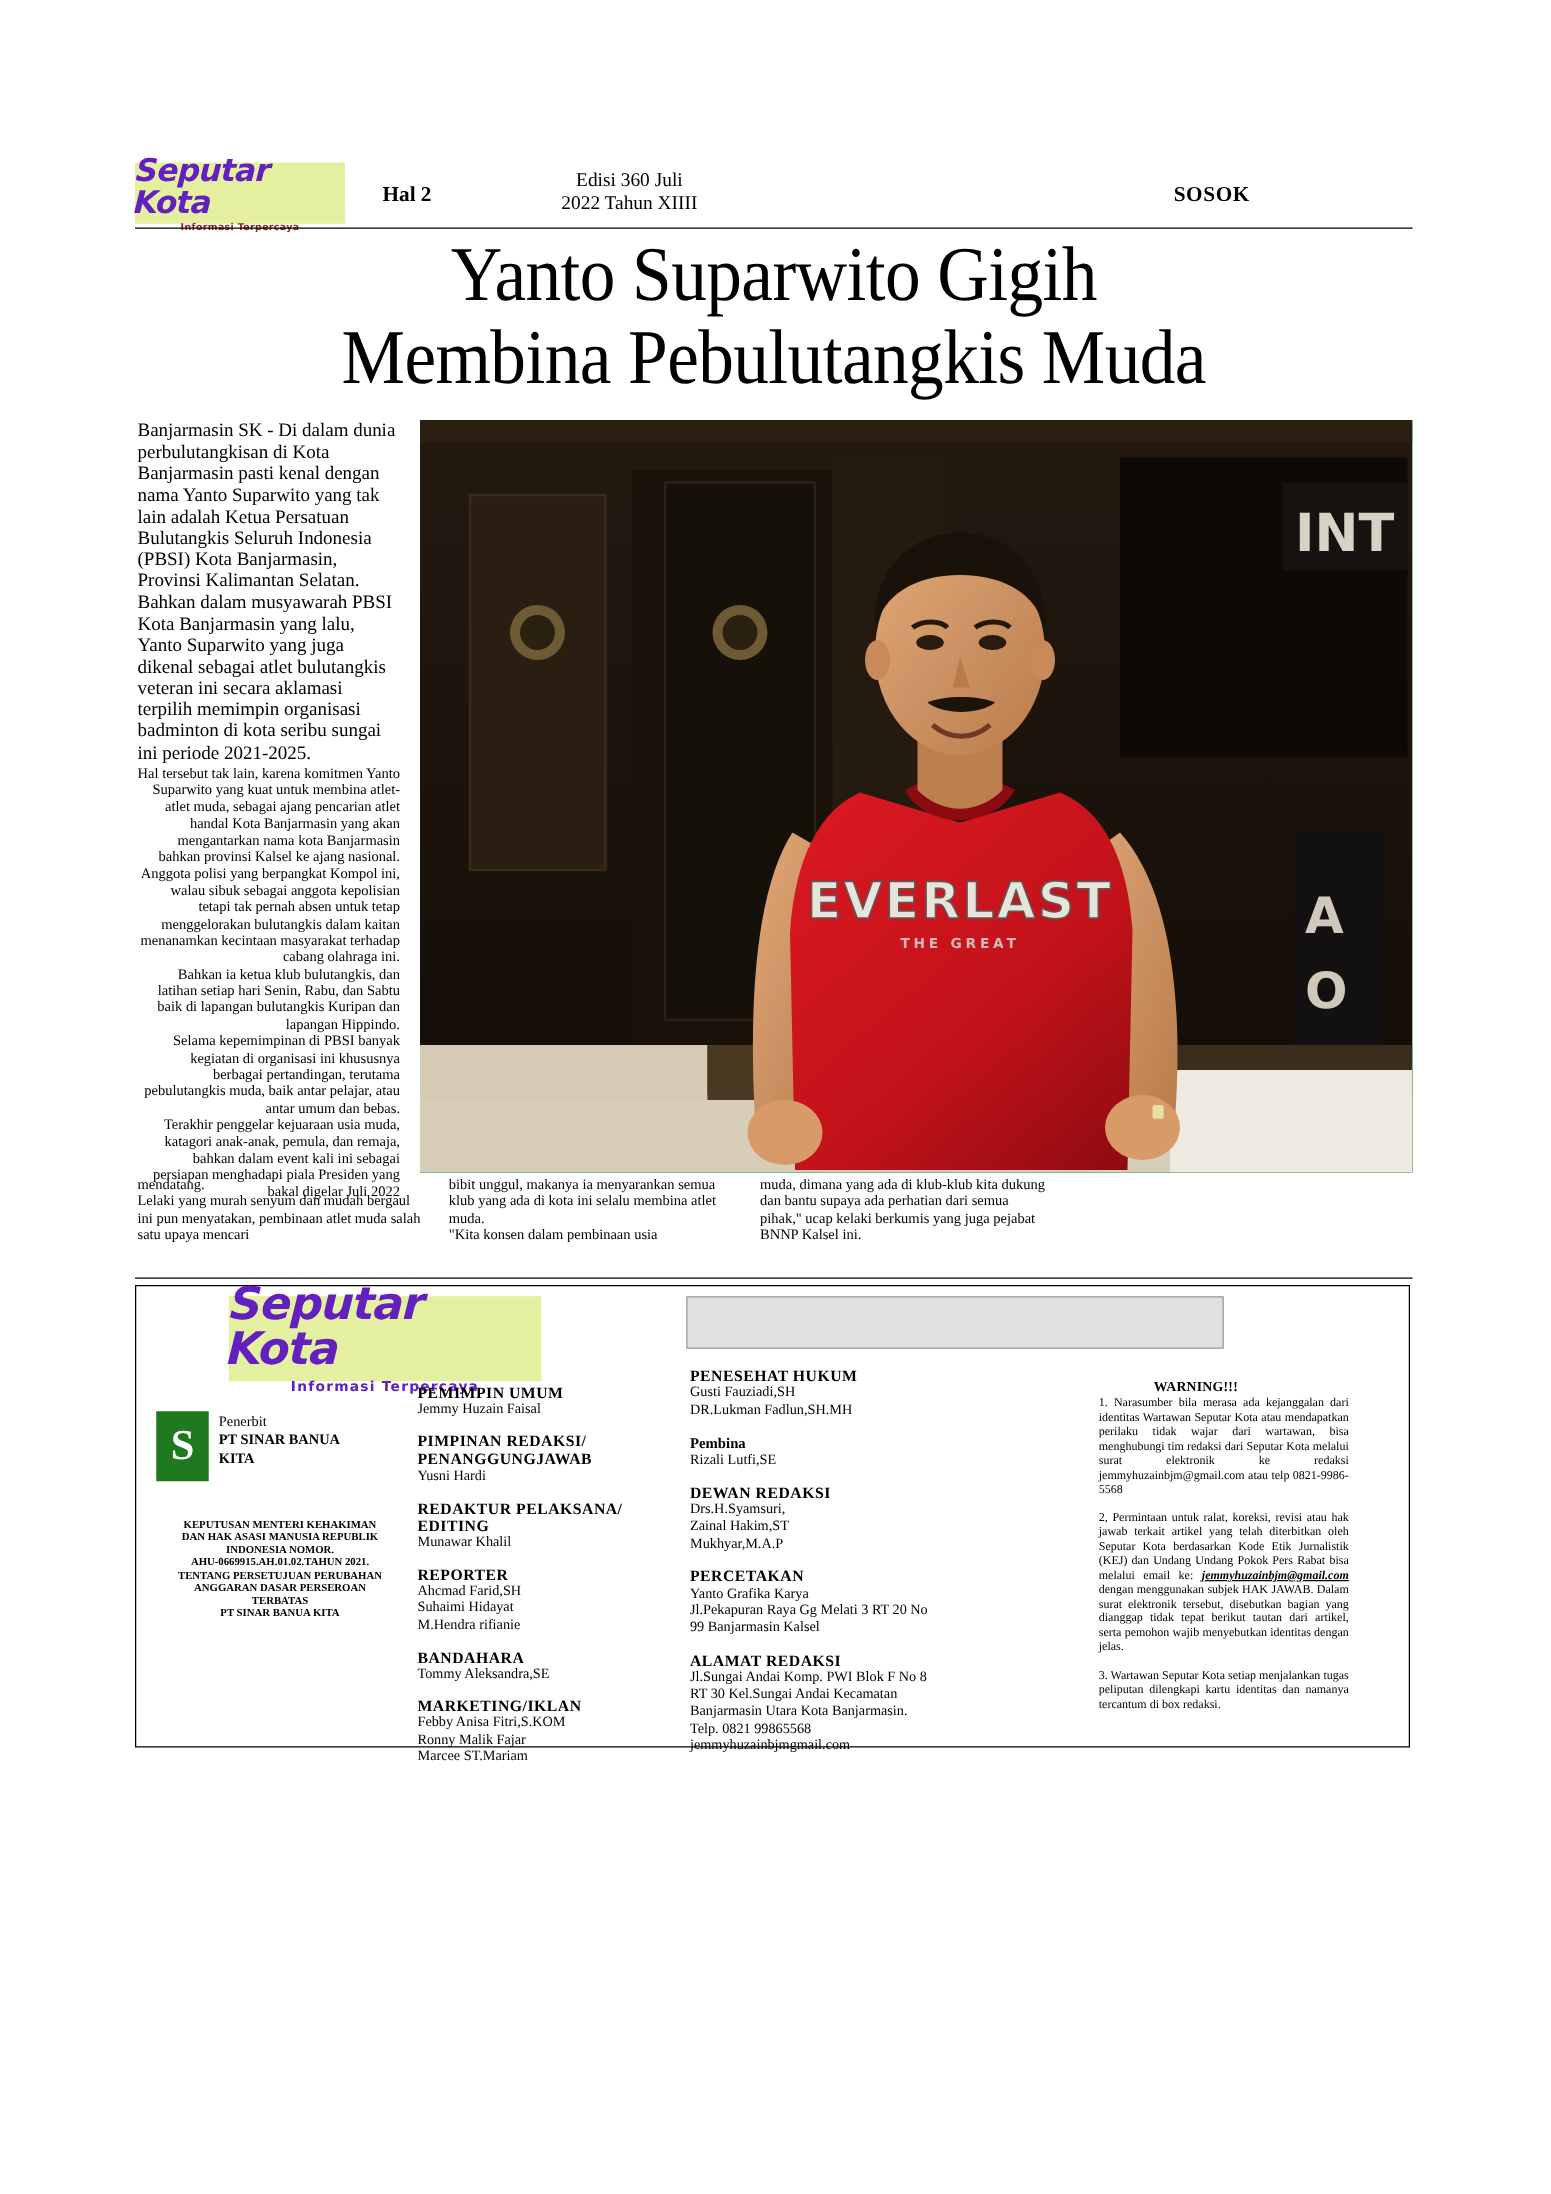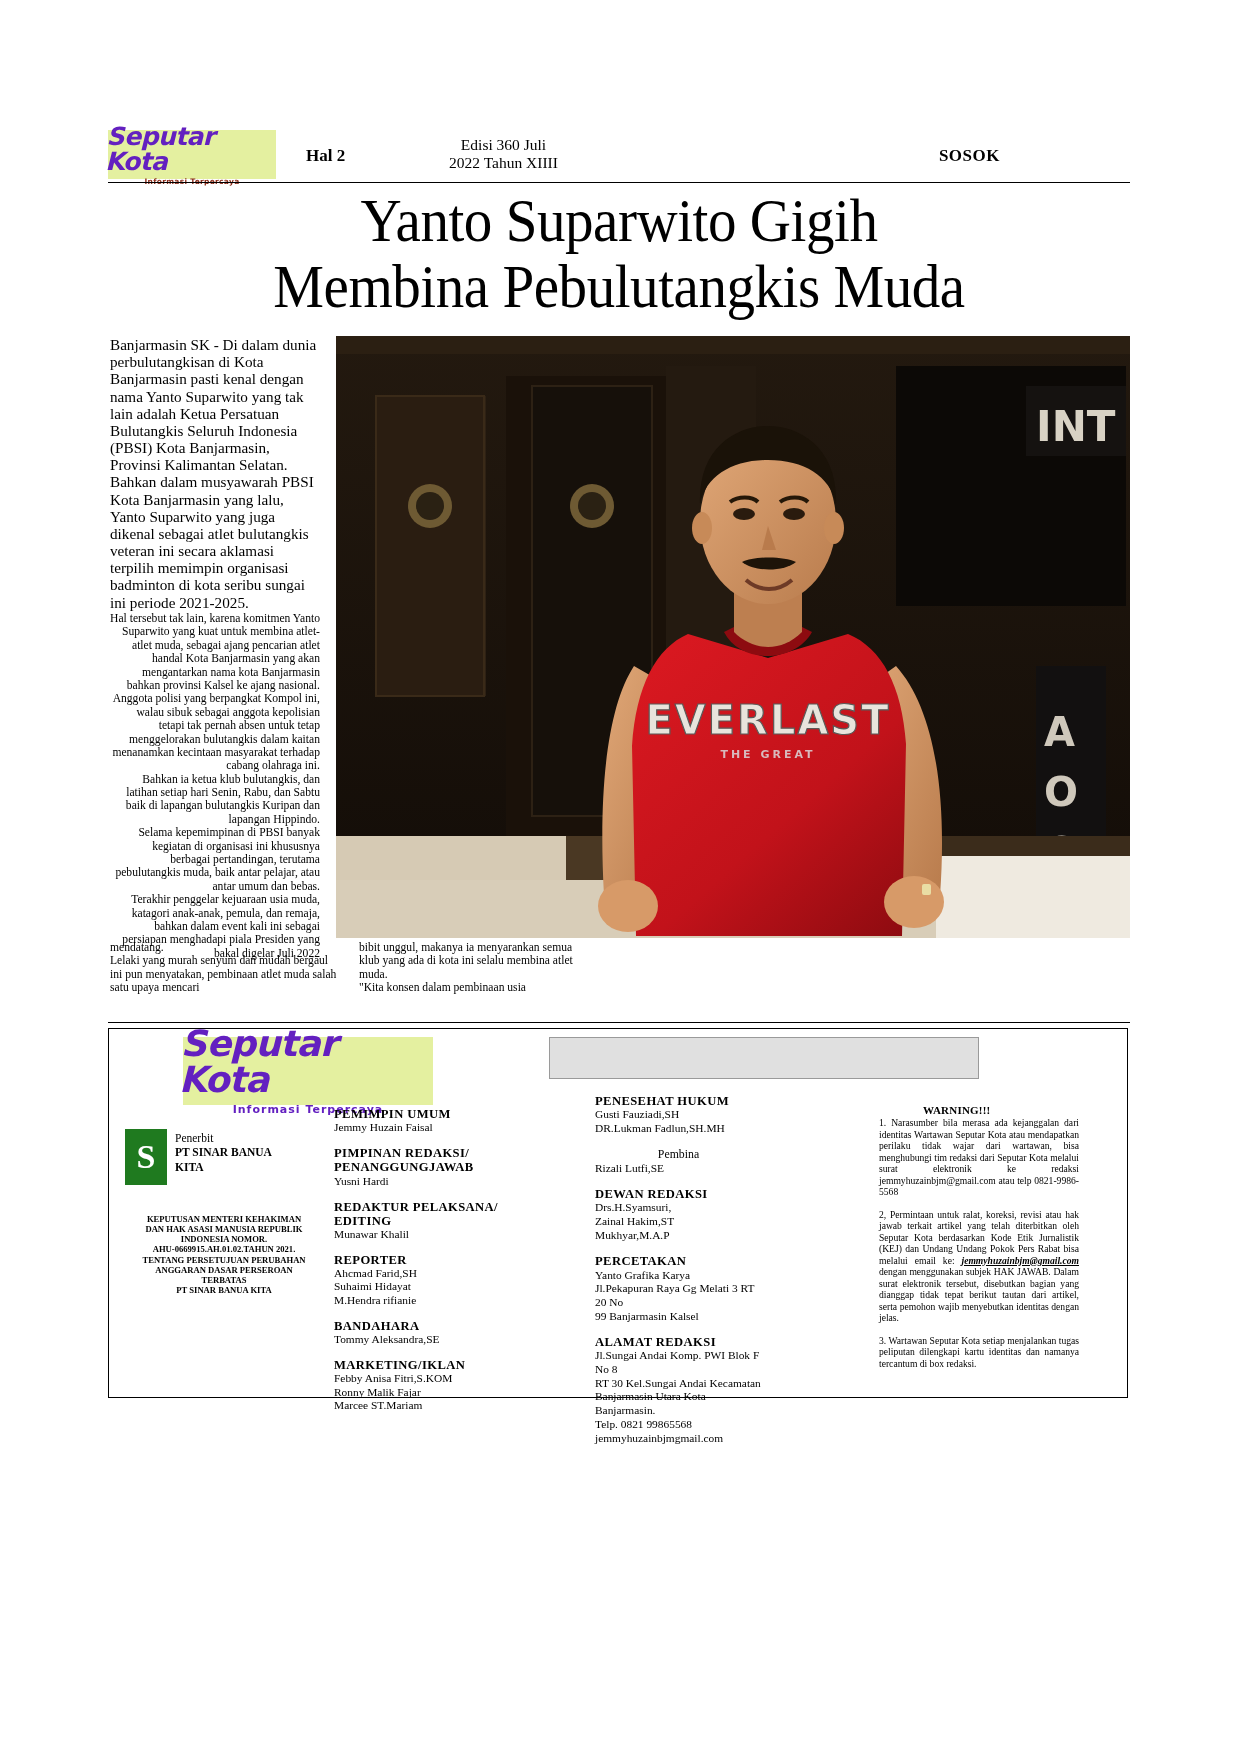--- a/index.html
+++ b/index.html
@@ -298,25 +298,24 @@
     font-size: 11.4px;
     line-height: 1.2;
   }
   .adv-col .ttl {
     font-weight: bold;
     font-size: 12.6px;
     letter-spacing: 0.4px;
     line-height: 1.12;
   }
   .adv-col .ttl-sm {
-    font-weight: normal;
+    font-weight: bold;
     font-size: 11.8px;
-    text-align: center;
-  }
-  .adv-col .grp { margin-bottom: 12px; margin-left: 43px; }
+  }
+  .adv-col .grp { margin-bottom: 12px; }
 
   
   .warn-col {
     position: absolute;
     left: 770px;
     top: 75px;
     width: 200px;
     font-size: 9.6px;
     line-height: 1.2;
   }
@@ -455,20 +454,23 @@
 
   <div class="strip">
     <div class="sc">
       <p style="white-space:pre-line">mendatang.
 Lelaki yang murah senyum dan mudah bergaul ini pun menyatakan, pembinaan atlet muda salah satu upaya mencari</p>
     </div>
     <div class="sc">
       <p style="white-space:pre-line">bibit unggul, makanya ia menyarankan semua klub yang ada di kota ini selalu membina atlet muda.
 "Kita konsen dalam pembinaan usia</p>
     </div>
+    <div class="sc">
+      <p style="white-space:pre-line">muda, dimana yang ada di klub-klub kita dukung dan bantu supaya ada perhatian dari semua pihak," ucap kelaki berkumis yang juga pejabat BNNP Kalsel ini.</p>
+    </div>
   </div>
   <div class="strip-rule"></div>
 
   <div class="colophon">
 
     <div class="colo-logo-box">
       <div class="colo-logo-word">Seputar Kota</div>
       <div class="colo-logo-tag">Informasi Terpercaya</div>
     </div>
 

